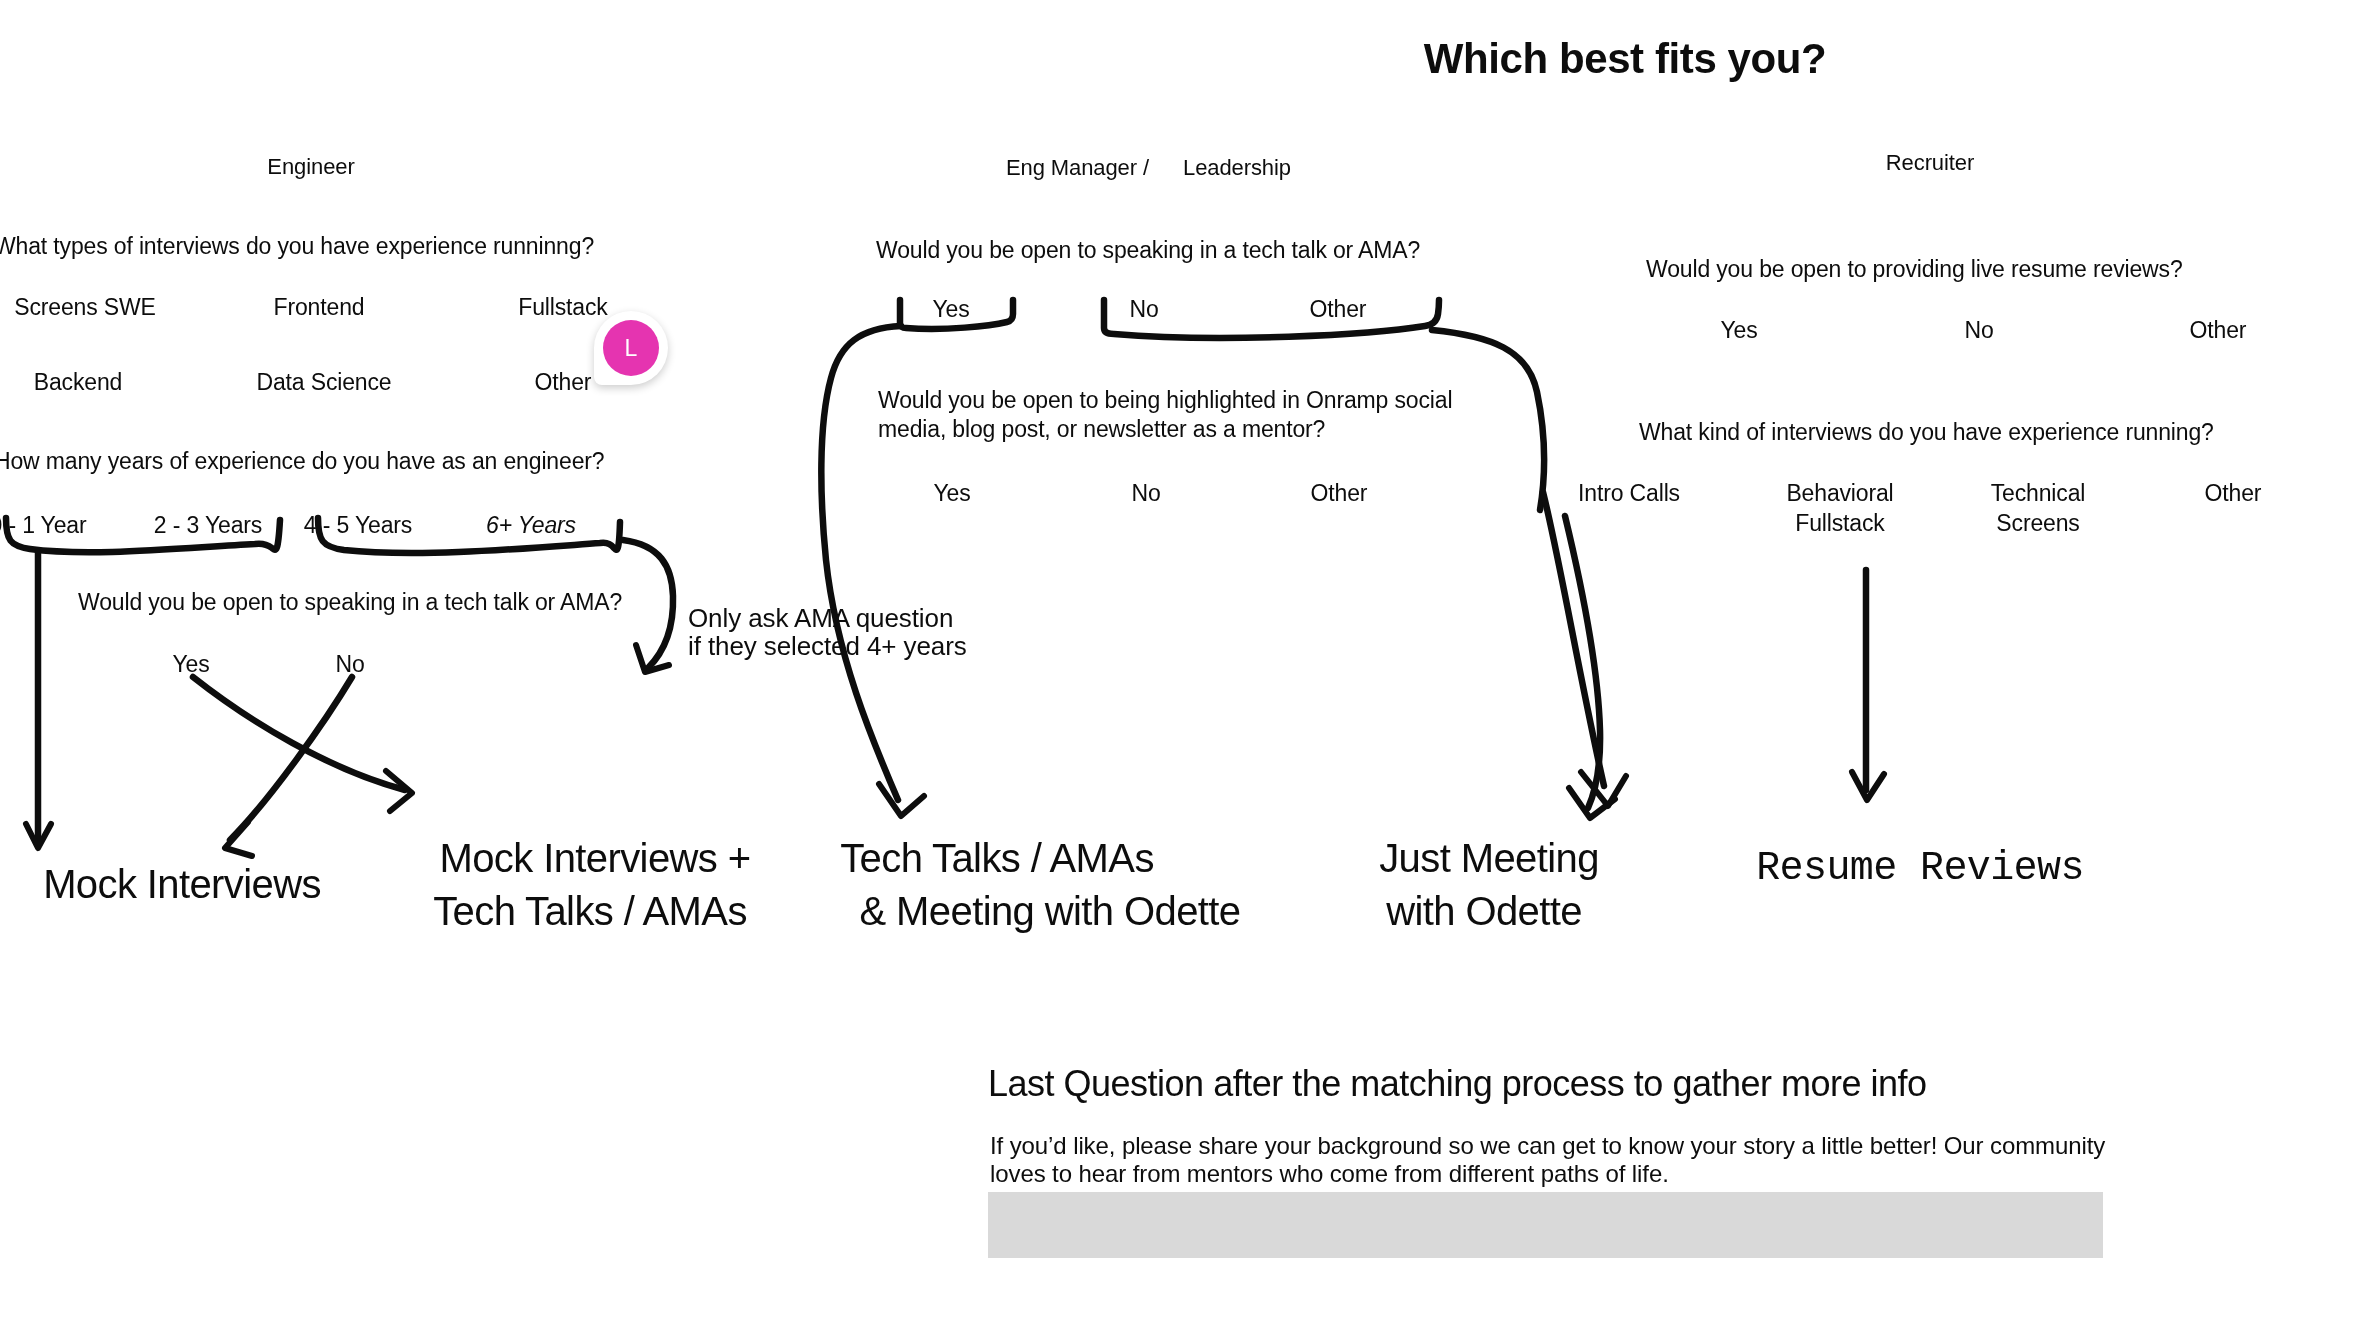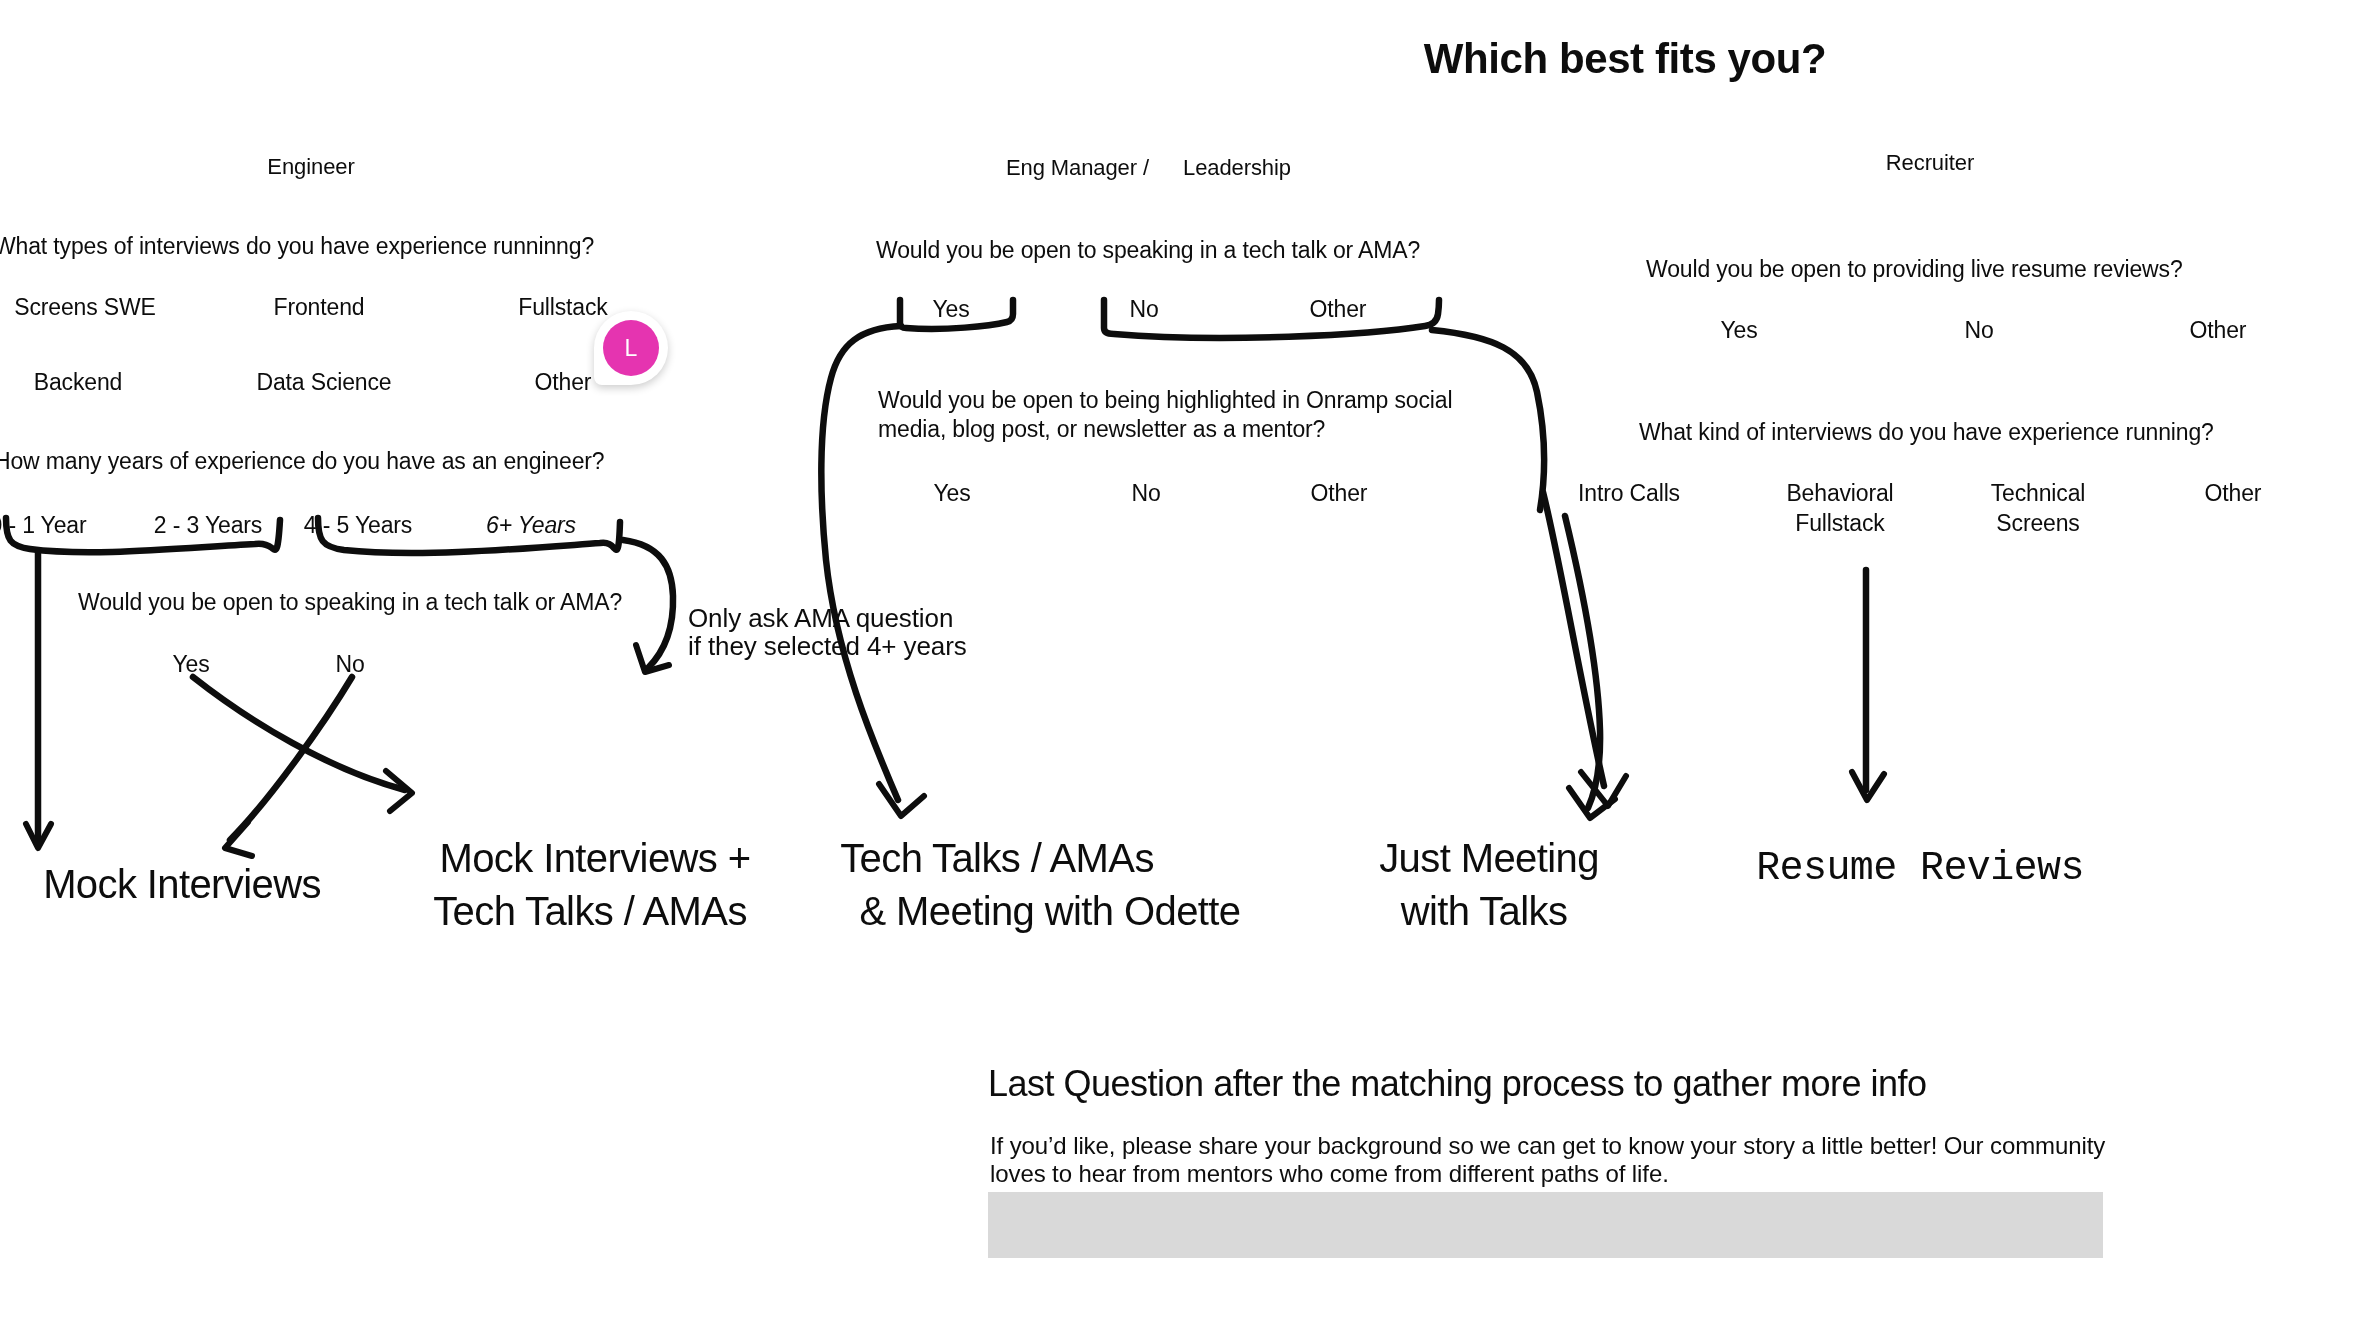--- a/index.html
+++ b/index.html
@@ -147,21 +147,21 @@
 
 <div class="ctr outcome" style="left:182px;top:860px;">Mock Interviews</div>
 
 <div class="ctr outcome" style="left:595px;top:834px;">Mock Interviews +</div>
 <div class="ctr outcome" style="left:590px;top:887px;">Tech Talks / AMAs</div>
 
 <div class="ctr outcome" style="left:997px;top:834px;">Tech Talks / AMAs</div>
 <div class="ctr outcome" style="left:1050px;top:887px;">&amp; Meeting with Odette</div>
 
 <div class="ctr outcome" style="left:1489px;top:834px;">Just Meeting</div>
-<div class="ctr outcome" style="left:1484px;top:887px;">with Talks</div>
+<div class="ctr outcome" style="left:1484px;top:887px;">with Odette</div>
 
 <div class="ctr outcome" style="left:1920px;top:845px;font-family:Liberation Mono, monospace;">Resume Reviews</div>
 
 <div class="ctr page-title" style="left:1625px;top:35px;">Which best fits you?</div>
 
 <div class="abs last-q-title" style="left:988px;top:1063px;">Last Question after the matching process to gather more info</div>
 <div class="abs last-q-body" style="left:990px;top:1129px;">If you’d like, please share your background so we can get to know your story a little better! Our community</div>
 <div class="abs last-q-body" style="left:990px;top:1157px;">loves to hear from mentors who come from different paths of life.</div>
 
 <textarea class="answer-box" style="left: 988px; top: 1192px; width: 1115px; height: 66px;" placeholder=""></textarea>

